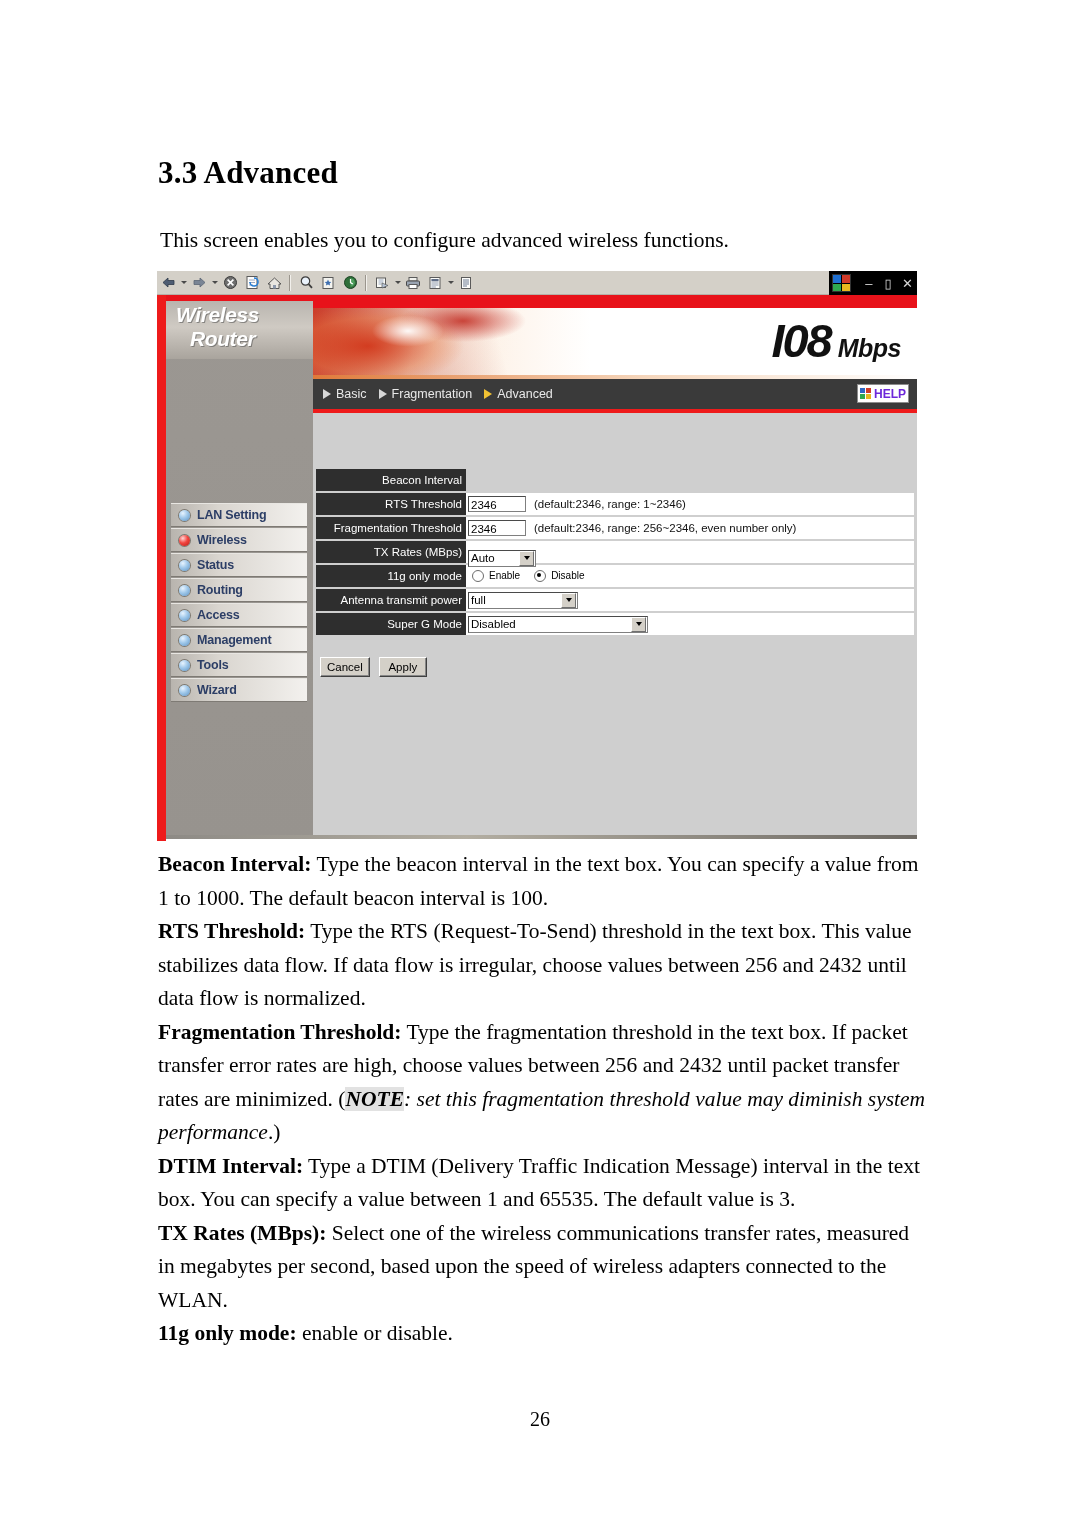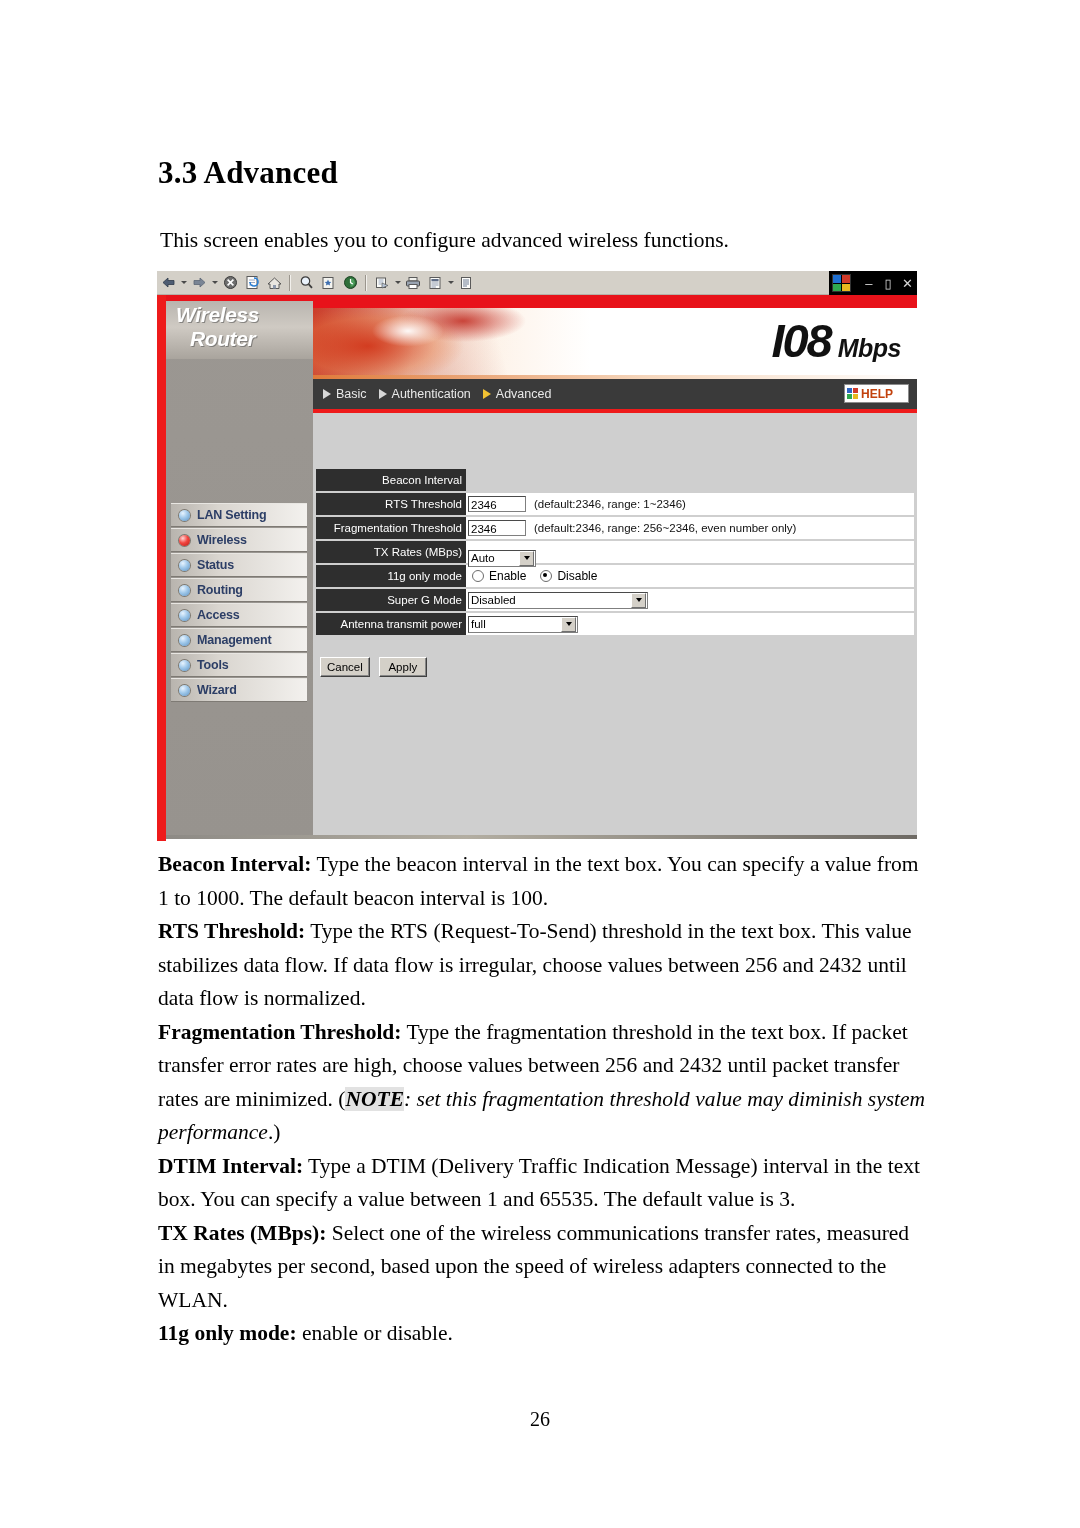--- a/index.html
+++ b/index.html
@@ -320,25 +320,25 @@
   .nav-tri.active { border-left-color: #f2c233; }
   .help-btn {
     position: absolute;
     right: 8px;
     top: 5px;
     height: 17px;
     background: #ffffff;
     border: 1px solid #8c8c8c;
     display: flex;
     align-items: center;
-    padding: 0 15px 0 2px;
+    padding: 0 2px 0 2px;
     font-family: "Liberation Sans", sans-serif;
     font-weight: bold;
     font-size: 12px;
-    color: #c2410c;
+    color: #6d28d9;
   }
   .help-icon {
     width: 11px; height: 11px;
     margin-right: 3px;
     display: grid;
     grid-template-columns: 1fr 1fr;
     grid-template-rows: 1fr 1fr;
     gap: 1px;
   }
   .help-icon i { display: block; }
@@ -456,23 +456,23 @@
     border-left: 3px solid transparent;
     border-right: 3px solid transparent;
     border-top: 4px solid #000;
   }
   .sel-auto { width: 68px; margin-top: 12px; }
   .sel-antenna { width: 110px; }
   .sel-superg { width: 180px; }
 
   .radio-wrap {
     display: flex;
-    align-items: center;
-    font-family: "Liberation Sans", sans-serif;
-    font-size: 12px;
+    align-items: flex-start;
+    font-family: "Liberation Sans", sans-serif;
+    font-size: 10px;
     padding-left: 4px;
   }
   .radio {
     width: 10px; height: 10px;
     border-radius: 50%;
     border: 1px solid #6c6c6c;
     background: #ffffff;
     margin-right: 5px;
     position: relative;
     flex: 0 0 auto;
@@ -686,21 +686,21 @@
         </div>
       </div>
 
       <div class="navstrip">
         <div class="nav-item">
           <span class="nav-tri"></span>
           <span>Basic</span>
         </div>
         <div class="nav-item">
           <span class="nav-tri"></span>
-          <span>Authentication</span>
+          <span>Fragmentation</span>
         </div>
         <div class="nav-item">
           <span class="nav-tri active"></span>
           <span>Advanced</span>
         </div>
         <div class="help-btn">
           <span class="help-icon">
               <i></i>
               <i></i>
               <i></i>
@@ -752,34 +752,34 @@
               <span class="radio-wrap">
                 <span class="radio"></span>
                 <span class="radio-label">Enable</span>
                 <span class="radio checked"></span>
                 <span class="radio-label">Disable</span>
               </span>
             </div>
           </div>
 
           <div class="form-row">
+            <div class="form-label">Antenna transmit power</div>
+            <div class="form-field">
+              <span class="sel sel-antenna">
+                <span class="sel-val">full</span>
+                <span class="sel-btn"></span>
+              </span>
+            </div>
+          </div>
+
+          <div class="form-row">
             <div class="form-label">Super G Mode</div>
             <div class="form-field">
               <span class="sel sel-superg">
                 <span class="sel-val">Disabled</span>
-                <span class="sel-btn"></span>
-              </span>
-            </div>
-          </div>
-
-          <div class="form-row">
-            <div class="form-label">Antenna transmit power</div>
-            <div class="form-field">
-              <span class="sel sel-antenna">
-                <span class="sel-val">full</span>
                 <span class="sel-btn"></span>
               </span>
             </div>
           </div>
 
         </div>
 
         <div class="btn-row">
           <div class="btn">Cancel</div>
           <div class="btn">Apply</div>

